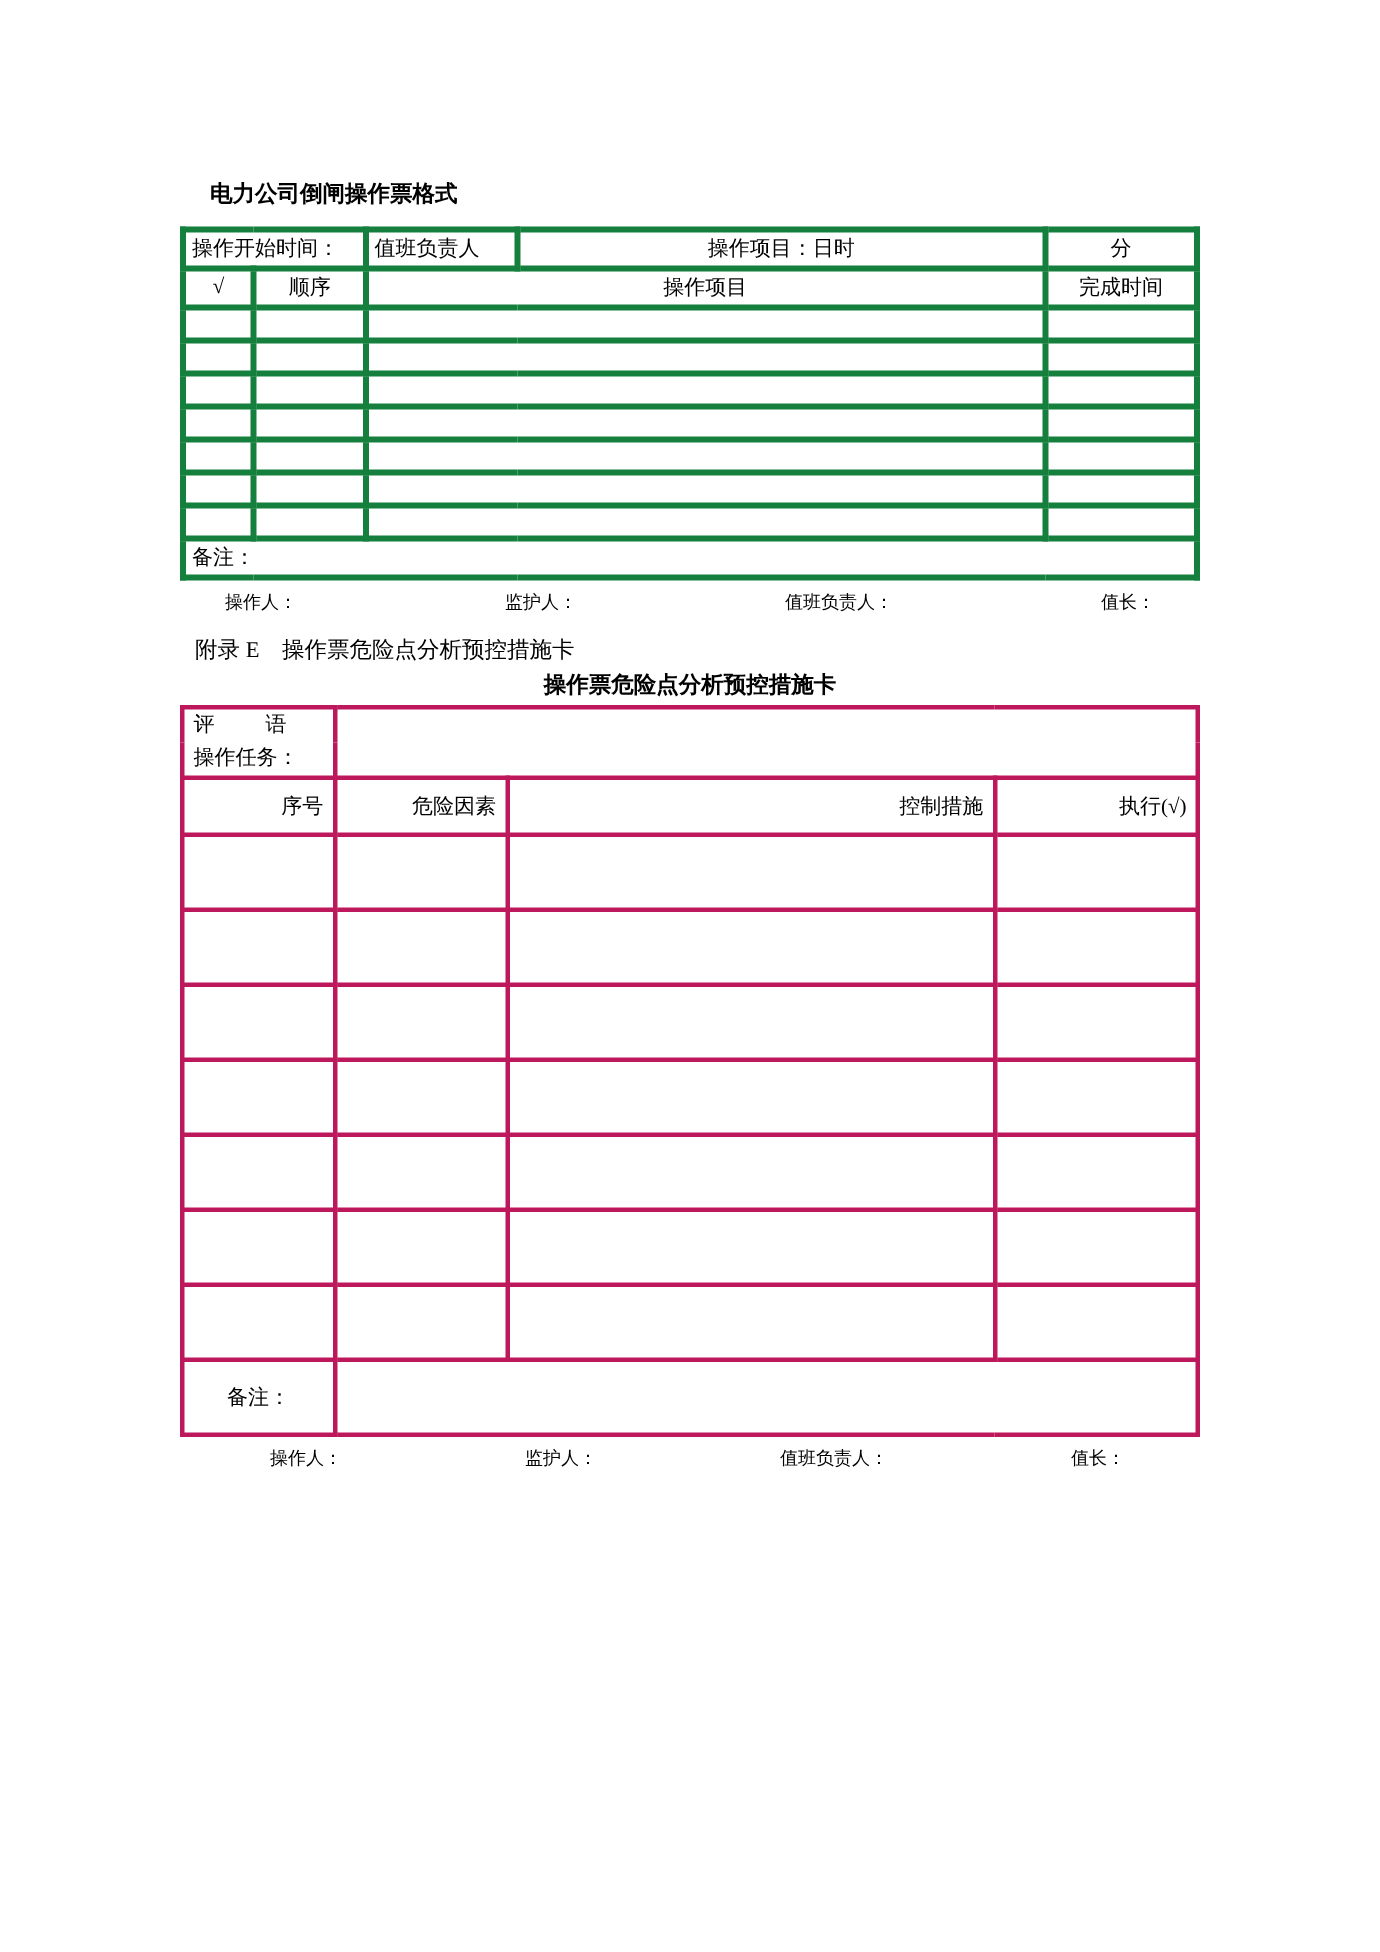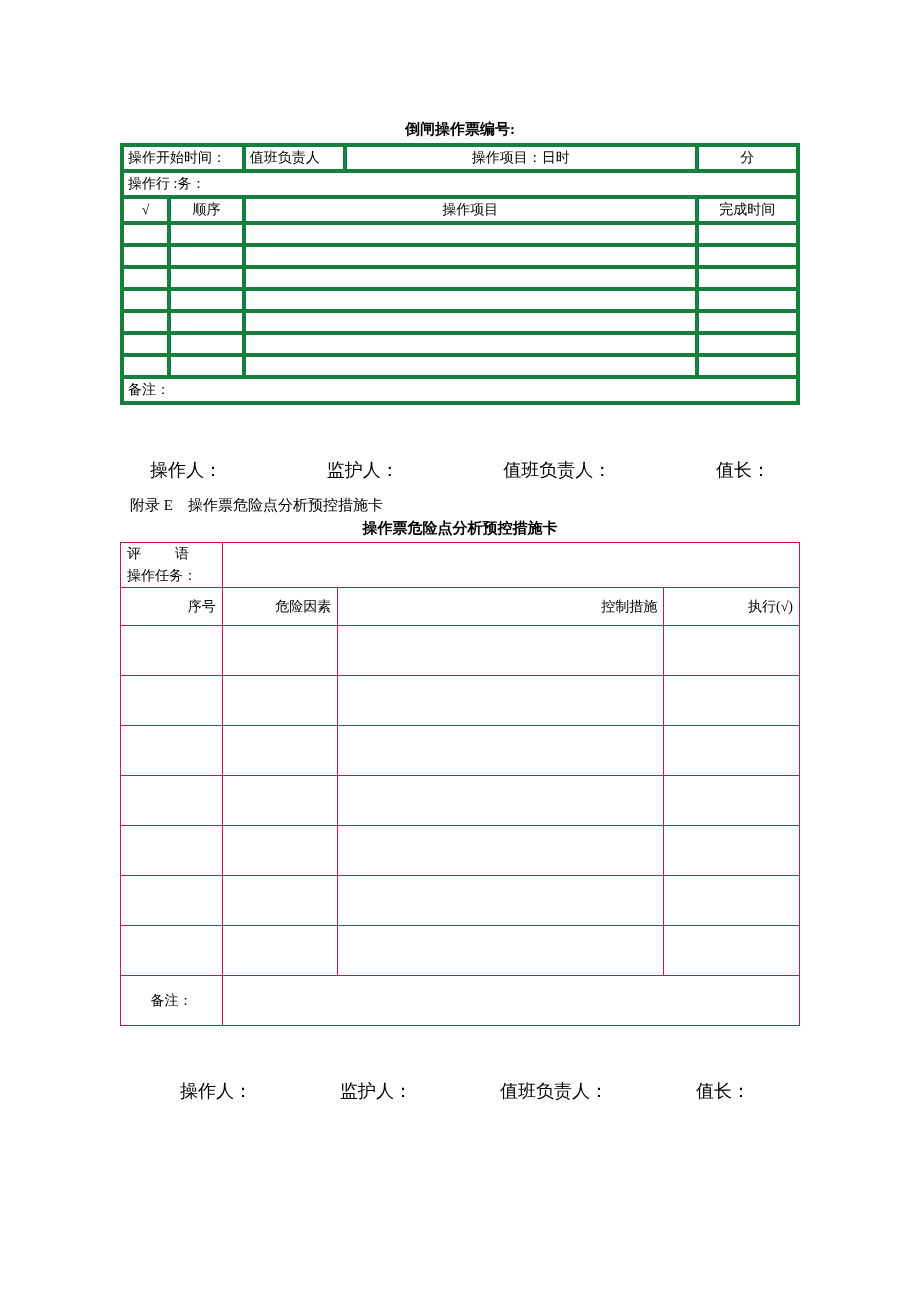--- a/index.html
+++ b/index.html
@@ -43,42 +43,41 @@
     .header-row th {
       text-align: center;
       height: 24px;
     }
     .data-row td { height: 22px; }
     .note-row td { height: 24px; }
     .sig-line {
       display: flex;
       justify-content: space-between;
       padding: 6px 30px 14px 30px;
-      font-size: 18px;
-      margin-top: 47px;
+      font-size: 12px;
     }
     .appendix {
       font-size: 15px;
       padding-left: 10px;
       margin-bottom: 4px;
     }
     .appendix .ap-label { font-family: "Times New Roman", serif; }
     .card-title {
       text-align: center;
       font-weight: bold;
       font-size: 15px;
       margin-bottom: 4px;
     }
     table.card {
       width: 100%;
       border-collapse: collapse;
       table-layout: fixed;
     }
     table.card td, table.card th {
-      border: 1px solid #be185d;
+      border: 3px solid #be185d;
       padding: 2px 6px;
       font-weight: normal;
       vertical-align: middle;
     }
     .card-top td {
       height: 20px;
       line-height: 18px;
     }
     .card-header th {
       text-align: right;
@@ -87,42 +86,39 @@
     .card-data td { height: 50px; }
     .card-note td { height: 50px; text-align: center; }
     .card-note td.left { text-align: center; }
     .spread { letter-spacing: 10px; }
   </style>
 </head>
 <body>
 
 <div class="page">
 
-
-  <div class="form-number">倒闸操作票编号:</div>
+  <div class="doc-title">电力公司倒闸操作票格式</div>
+
 
   <table class="form">
     <colgroup>
       <col style="width:7%">
         <col style="width:11%">
         <col style="width:15%">
         <col style="width:30%">
         <col style="width:22%">
         <col style="width:15%">
     </colgroup>
     <tbody>
         <tr class="time-row">
       <td colspan="2">操作开始时间：</td>
       <td style="border-left:none">值班负责人</td>
       <td colspan="2" style="text-align:center;border-left:none">操作项目：日时</td>
       <td style="text-align:center;border-left:none">分</td>
     </tr>
-    <tr class="task-row">
-      <td colspan="6">操作行 :务：</td>
-    </tr>
     <tr class="header-row">
       <th>√</th>
       <th>顺序</th>
       <th colspan="3">操作项目</th>
       <th>完成时间</th>
     </tr>
     <tr class="data-row">
           <td></td>
           <td></td>
           <td colspan="3"></td>

